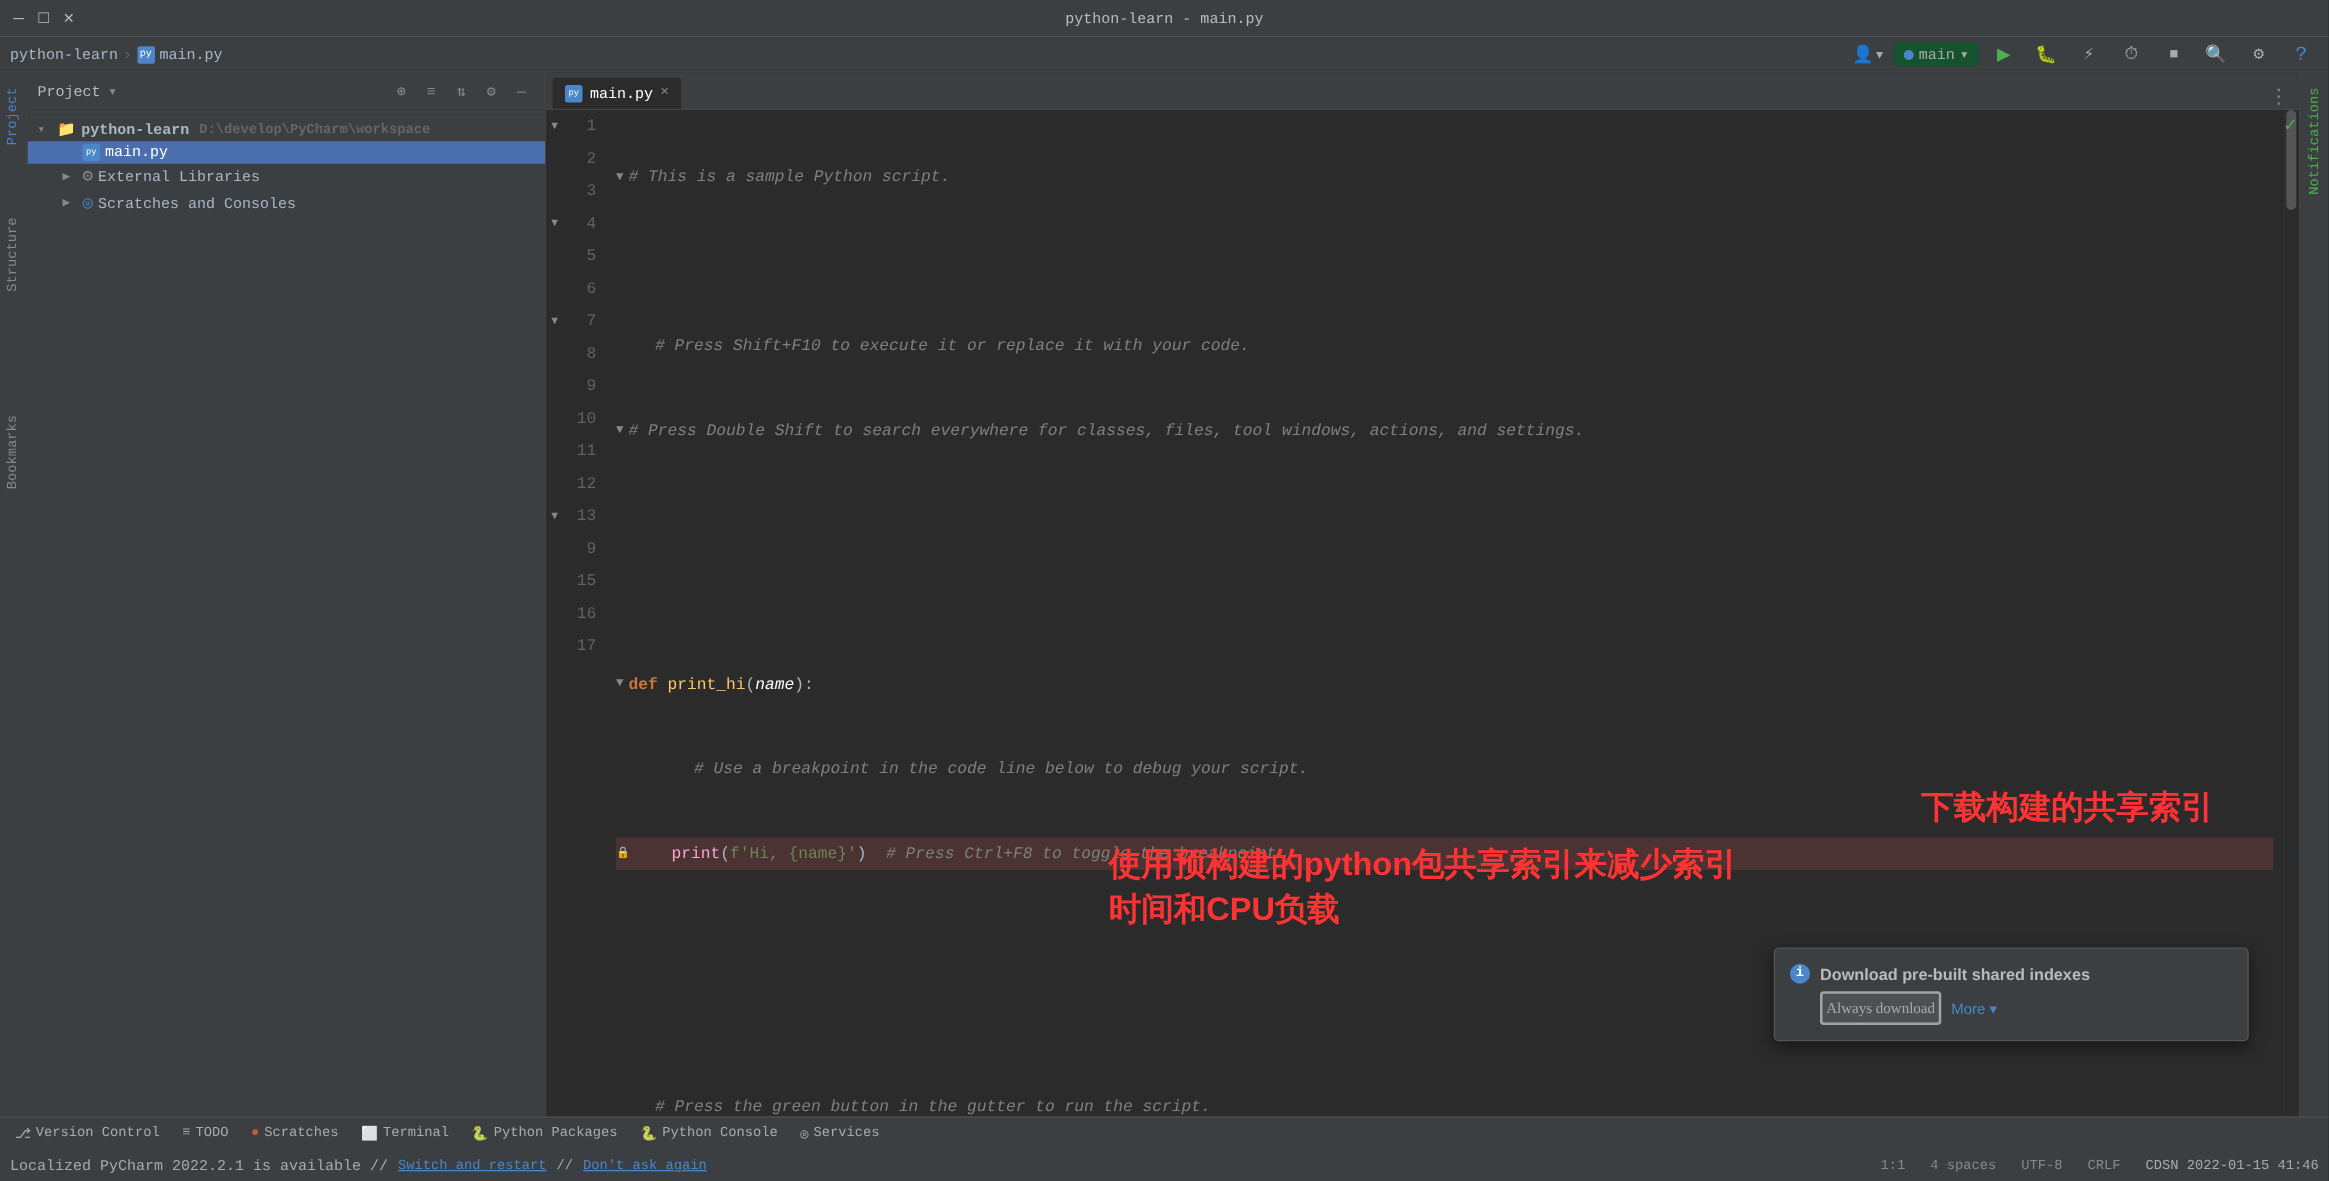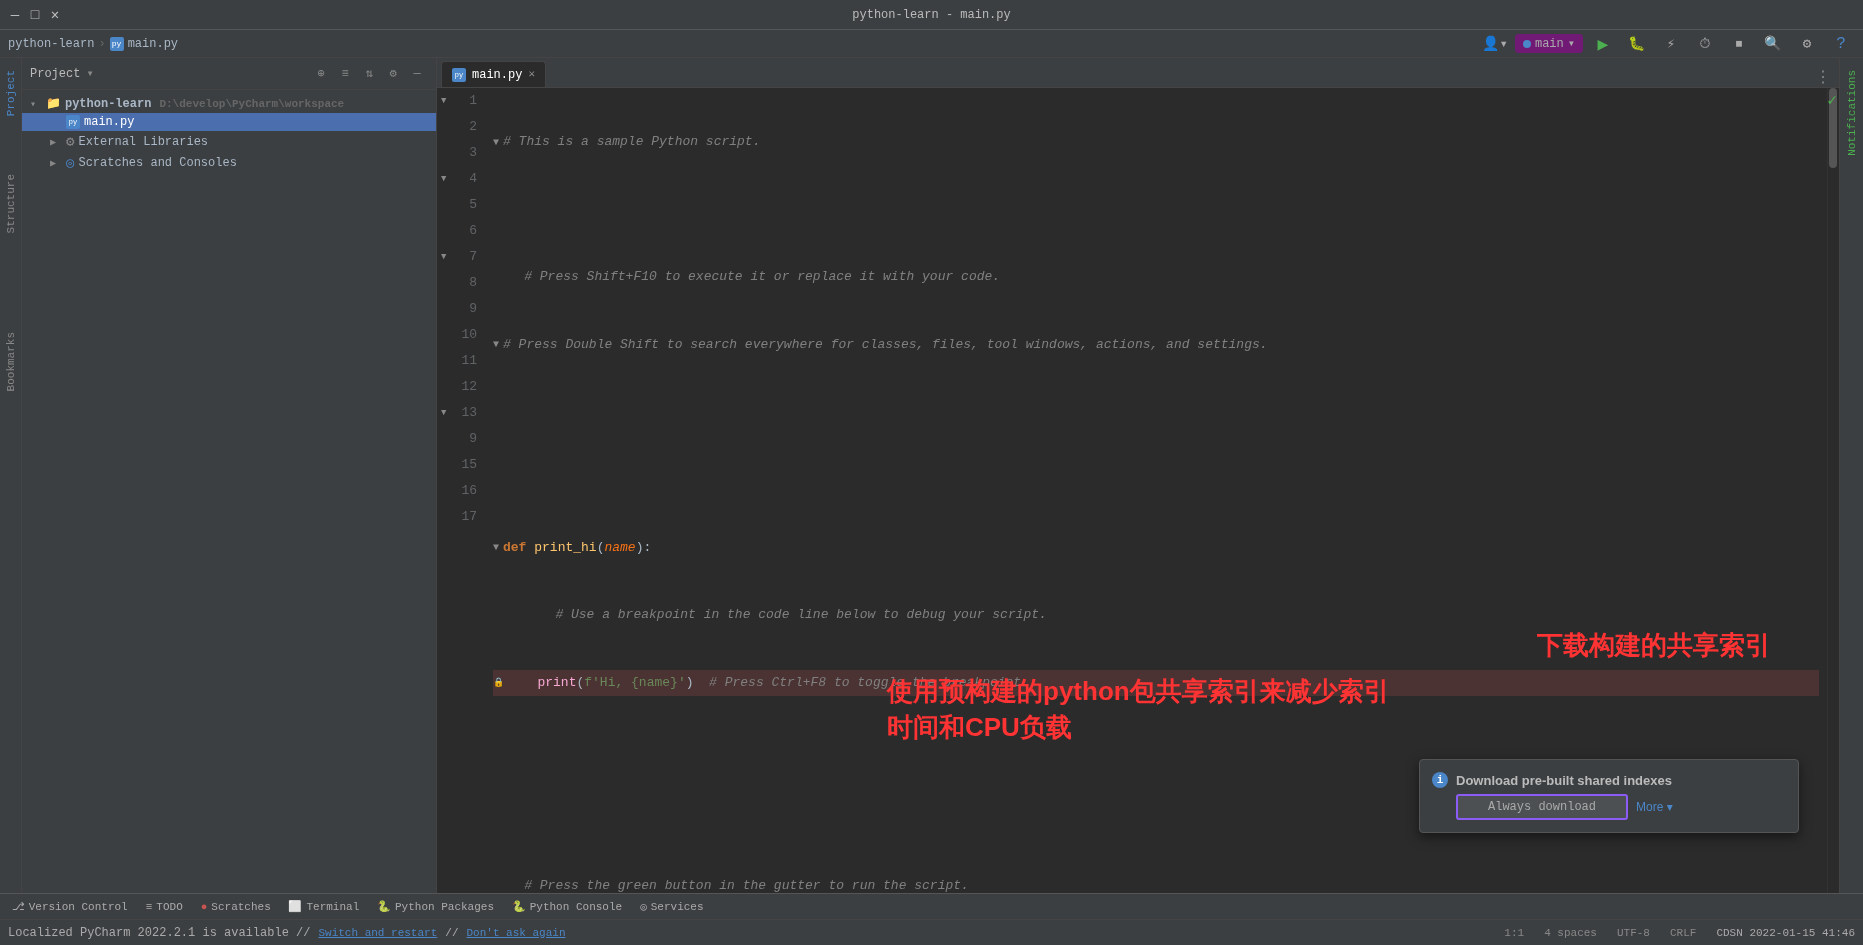--- a/index.html
+++ b/index.html
@@ -121,21 +121,21 @@
       border-radius: 3px;
     }
     .run-btn {
       color: #4caf50;
       font-size: 18px;
     }
     .run-config {
       display: flex;
       align-items: center;
       gap: 4px;
-      background: #701a75;
+      background: #14532d;
       padding: 2px 8px;
       border-radius: 4px;
       color: #aaa;
       font-size: 12px;
       cursor: pointer;
     }
     .run-config-dot {
       width: 8px;
       height: 8px;
       background: #4a86c8;
@@ -335,21 +335,21 @@
       background: rgba(199, 84, 80, 0.2);
     }
 
     
     .kw { color: #cc7832; font-weight: bold; }
     .fn { color: #ffc66d; }
     .cmt { color: #808080; font-style: italic; }
     .punct { color: #a9b7c6; }
     .builtin { color: #f9a8d4; }
     .fstr { color: #6a8759; }
-    .param { color: #f97316; font-style: italic; }
+    .param { color: #ffffff; font-style: italic; }
 
     
     .fold-marker {
       color: #888;
       font-size: 10px;
       margin-right: 4px;
     }
 
     
     .bottom-toolbar {
@@ -421,28 +421,28 @@
       font-family: sans-serif;
       padding-left: 24px;
     }
     .notif-actions {
       display: flex;
       gap: 8px;
       padding-left: 24px;
       align-items: center;
     }
     .notif-btn {
-      padding: 4px 30px;
+      padding: 4px 3px;
       background: #4c5052;
-      border: 2px solid #8b5cf6;
+      border: 2px solid #a3a3a3;
       border-radius: 3px;
       color: #aaa;
       font-size: 12px;
       cursor: pointer;
-      font-family: Liberation Mono, monospace;
+      font-family: Liberation Serif, serif;
     }
     .notif-link {
       color: #4a86c8;
       font-size: 12px;
       cursor: pointer;
       text-decoration: none;
       font-family: sans-serif;
       display: flex;
       align-items: center;
       gap: 2px;

